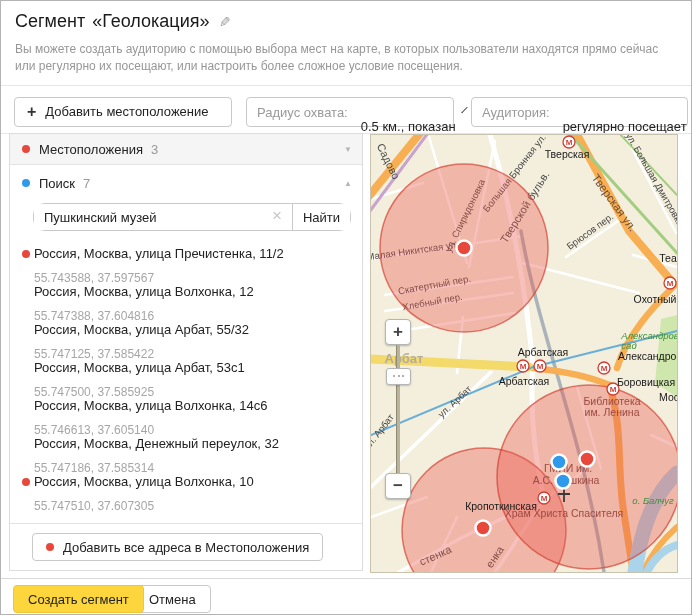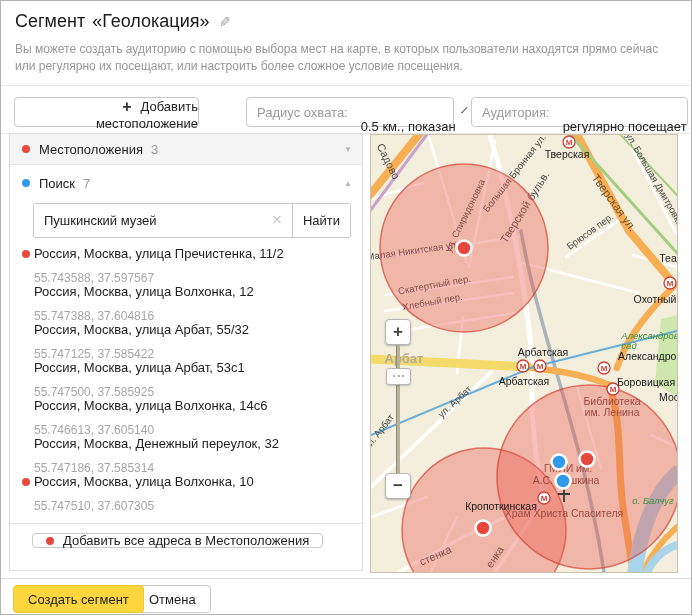--- a/index.html
+++ b/index.html
@@ -10,21 +10,21 @@
 
   
   .title-row{position:absolute;left:14px;top:10px;font-size:18px;color:#1a1a1a;}
   .title-prefix{margin-right:7px;}
   .pencil{display:inline-block;margin-left:10px;color:#9a9a9a;font-size:14px;transform:scaleX(-1);cursor:pointer;}
   .desc{position:absolute;left:14px;top:40px;width:662px;font-size:12px;line-height:17px;color:#979797;}
 
   
   .btn{background:#fff;border:1px solid #c9c9c9;border-radius:4px;font-size:13px;color:#222;
        font-family:"Liberation Sans",sans-serif;cursor:pointer;box-sizing:border-box;}
-  .add-loc{position:absolute;left:13px;top:96px;width:185px;height:30px;text-align:right;padding:0 0 0 12px;}
+  .add-loc{position:absolute;left:13px;top:96px;width:218px;height:30px;text-align:left;padding:0 0 0 12px;}
   .add-loc .plus{font-size:16px;font-weight:bold;margin-right:9px;vertical-align:-1px;color:#333;}
   .dd{position:absolute;top:96px;height:30px;border:1px solid #c9c9c9;border-radius:4px;background:#fff;
       font-size:13px;display:flex;align-items:center;padding:0 10px;box-sizing:border-box;cursor:pointer;gap:8px;}
   .dd1{left:245px;width:208px;} .dd2{left:470px;width:217px;}
   .dd-label{color:#999;margin-right:5px;white-space:nowrap;}
   .dd-value{color:#222;white-space:nowrap;margin-top:28px;}
   .chev{width:7px;height:7px;border-right:1.5px solid #555;border-bottom:1.5px solid #555;
         transform:rotate(45deg);margin:-4px 0 0 auto;}
 
   
@@ -32,34 +32,34 @@
          box-sizing:border-box;background:#fff;}
   .prow{position:relative;display:flex;align-items:center;font-size:13px;color:#222;cursor:pointer;}
   .loc-head{height:30px;background:#f5f5f5;border-bottom:1px solid #e3e3e3;}
   .search-head{height:36px;}
   .dot{display:inline-block;width:8px;height:8px;border-radius:50%;flex:none;}
   .dot.red{background:#e8473b;} .dot.blue{background:#2f99ec;}
   .prow .dot{margin:0 9px 0 12px;}
   .pcount{color:#999;margin-left:8px;}
   .tri{margin-left:auto;margin-right:10px;font-size:8px;color:#b5b5b5;}
   .search-area{height:40px;position:relative;}
-  .search-box{position:absolute;left:23px;top:2px;width:318px;height:35px;border:1px solid #c9c9c9;
-              border-radius:2px;display:flex;align-items:stretch;box-sizing:border-box;}
+  .search-box{position:absolute;left:23px;top:2px;width:318px;height:28px;border:1px solid #c9c9c9;
+              border-radius:12px;display:flex;align-items:stretch;box-sizing:border-box;}
   .search-box input{flex:1;border:none;outline:none;padding:0 4px 0 10px;font-size:13px;color:#222;
                     font-family:"Liberation Sans",sans-serif;min-width:0;}
   .clear{align-self:center;color:#c6c6c6;font-size:17px;padding:0 10px 2px 4px;cursor:pointer;}
   .find{border:none;border-left:1px solid #c9c9c9;background:#fff;font-size:13px;color:#222;width:58px;
         font-family:"Liberation Sans",sans-serif;cursor:pointer;}
   .results{position:relative;}
   .res-row{position:relative;height:38px;padding-left:24px;box-sizing:border-box;cursor:pointer;}
   .res-row .rdot{position:absolute;left:12px;top:9px;}
   .addr{font-size:13px;color:#222;padding-top:5px;white-space:nowrap;}
   .coords{font-size:12px;color:#a6a6a6;margin-top:10px;}
   .add-all-row{position:absolute;left:0;bottom:0;width:100%;height:47px;border-top:1px solid #e3e3e3;box-sizing:border-box;}
-  .add-all{position:absolute;left:22px;top:9px;height:15px;padding:0 13px;display:flex;align-items:center;}
+  .add-all{position:absolute;left:22px;top:9px;height:28px;padding:0 13px;display:flex;align-items:center;}
   .add-all .dot{margin-right:9px;}
 
   
   .map{position:absolute;left:370px;top:134px;width:306px;height:437px;outline:1px solid #c8c2ae;
        background:#f4efdd;overflow:hidden;cursor:grab;}
   #map-svg{position:absolute;left:0;top:0;}
   #map-svg text{font-family:"Liberation Sans",sans-serif;}
   text.street{font-size:9.5px;fill:#454545;}
   text.street-lg{font-size:11px;fill:#4a4a4a;}
   text.road{font-size:11.5px;fill:#6d4f2f;}

